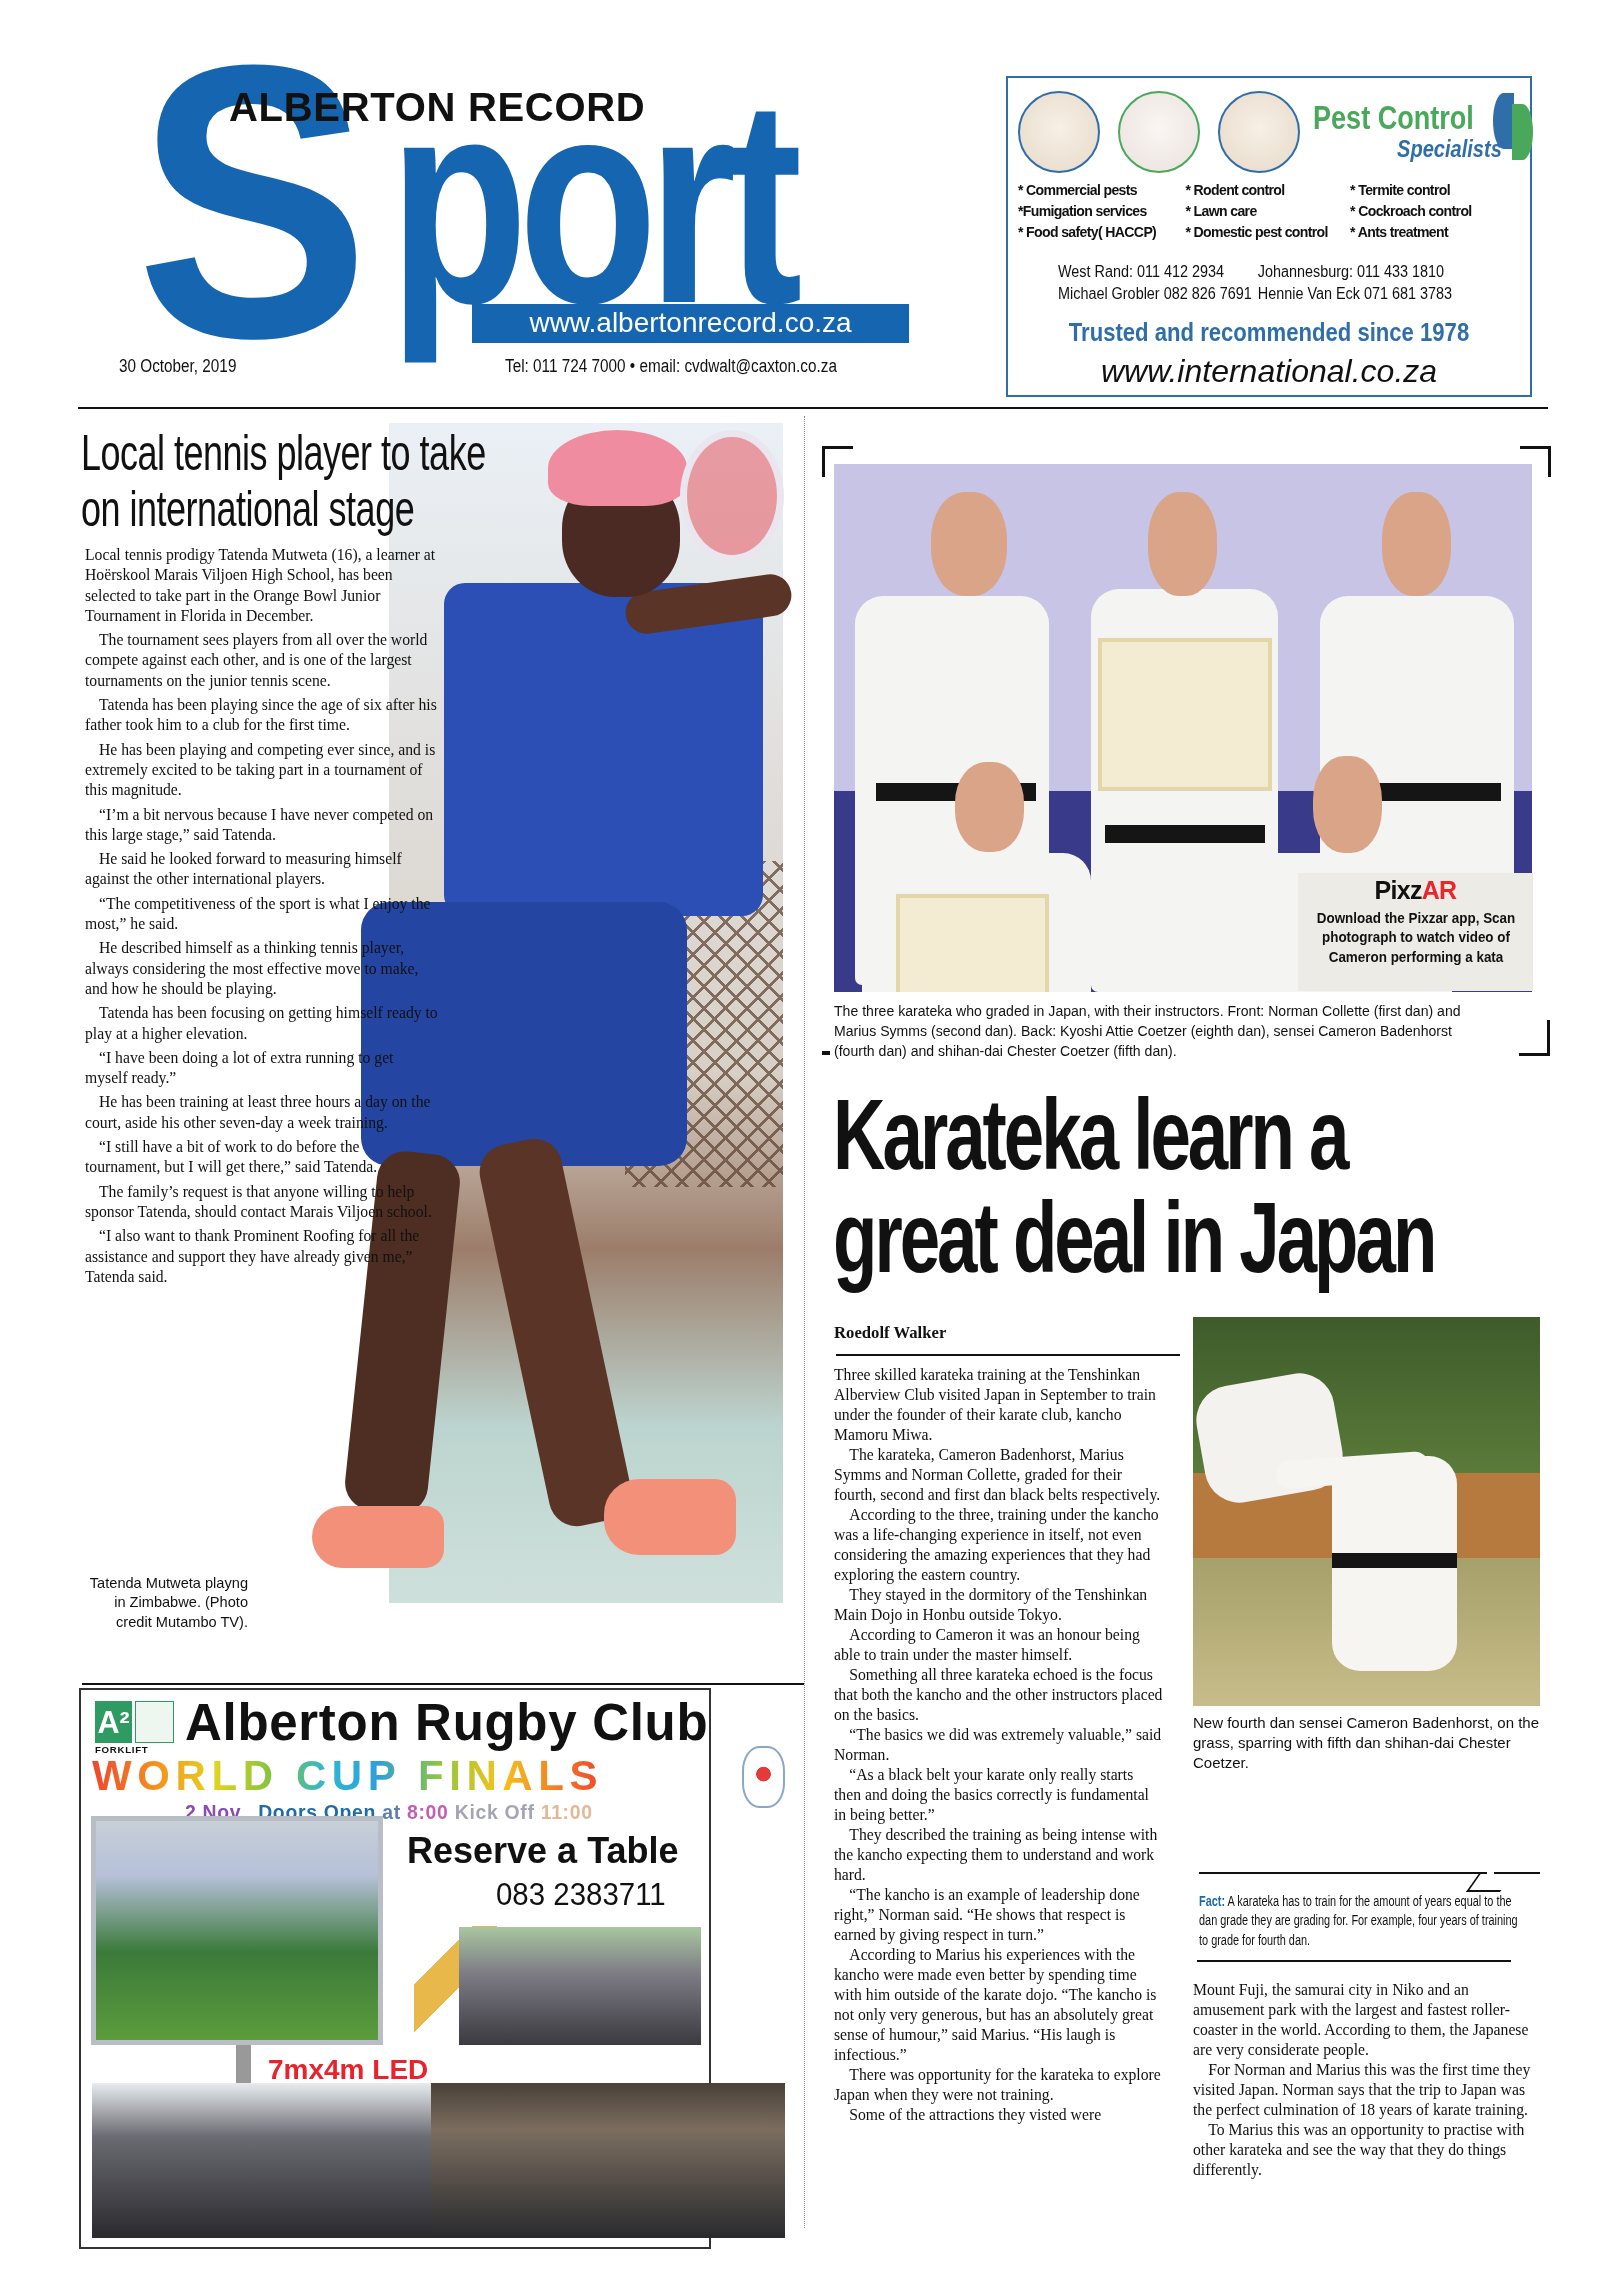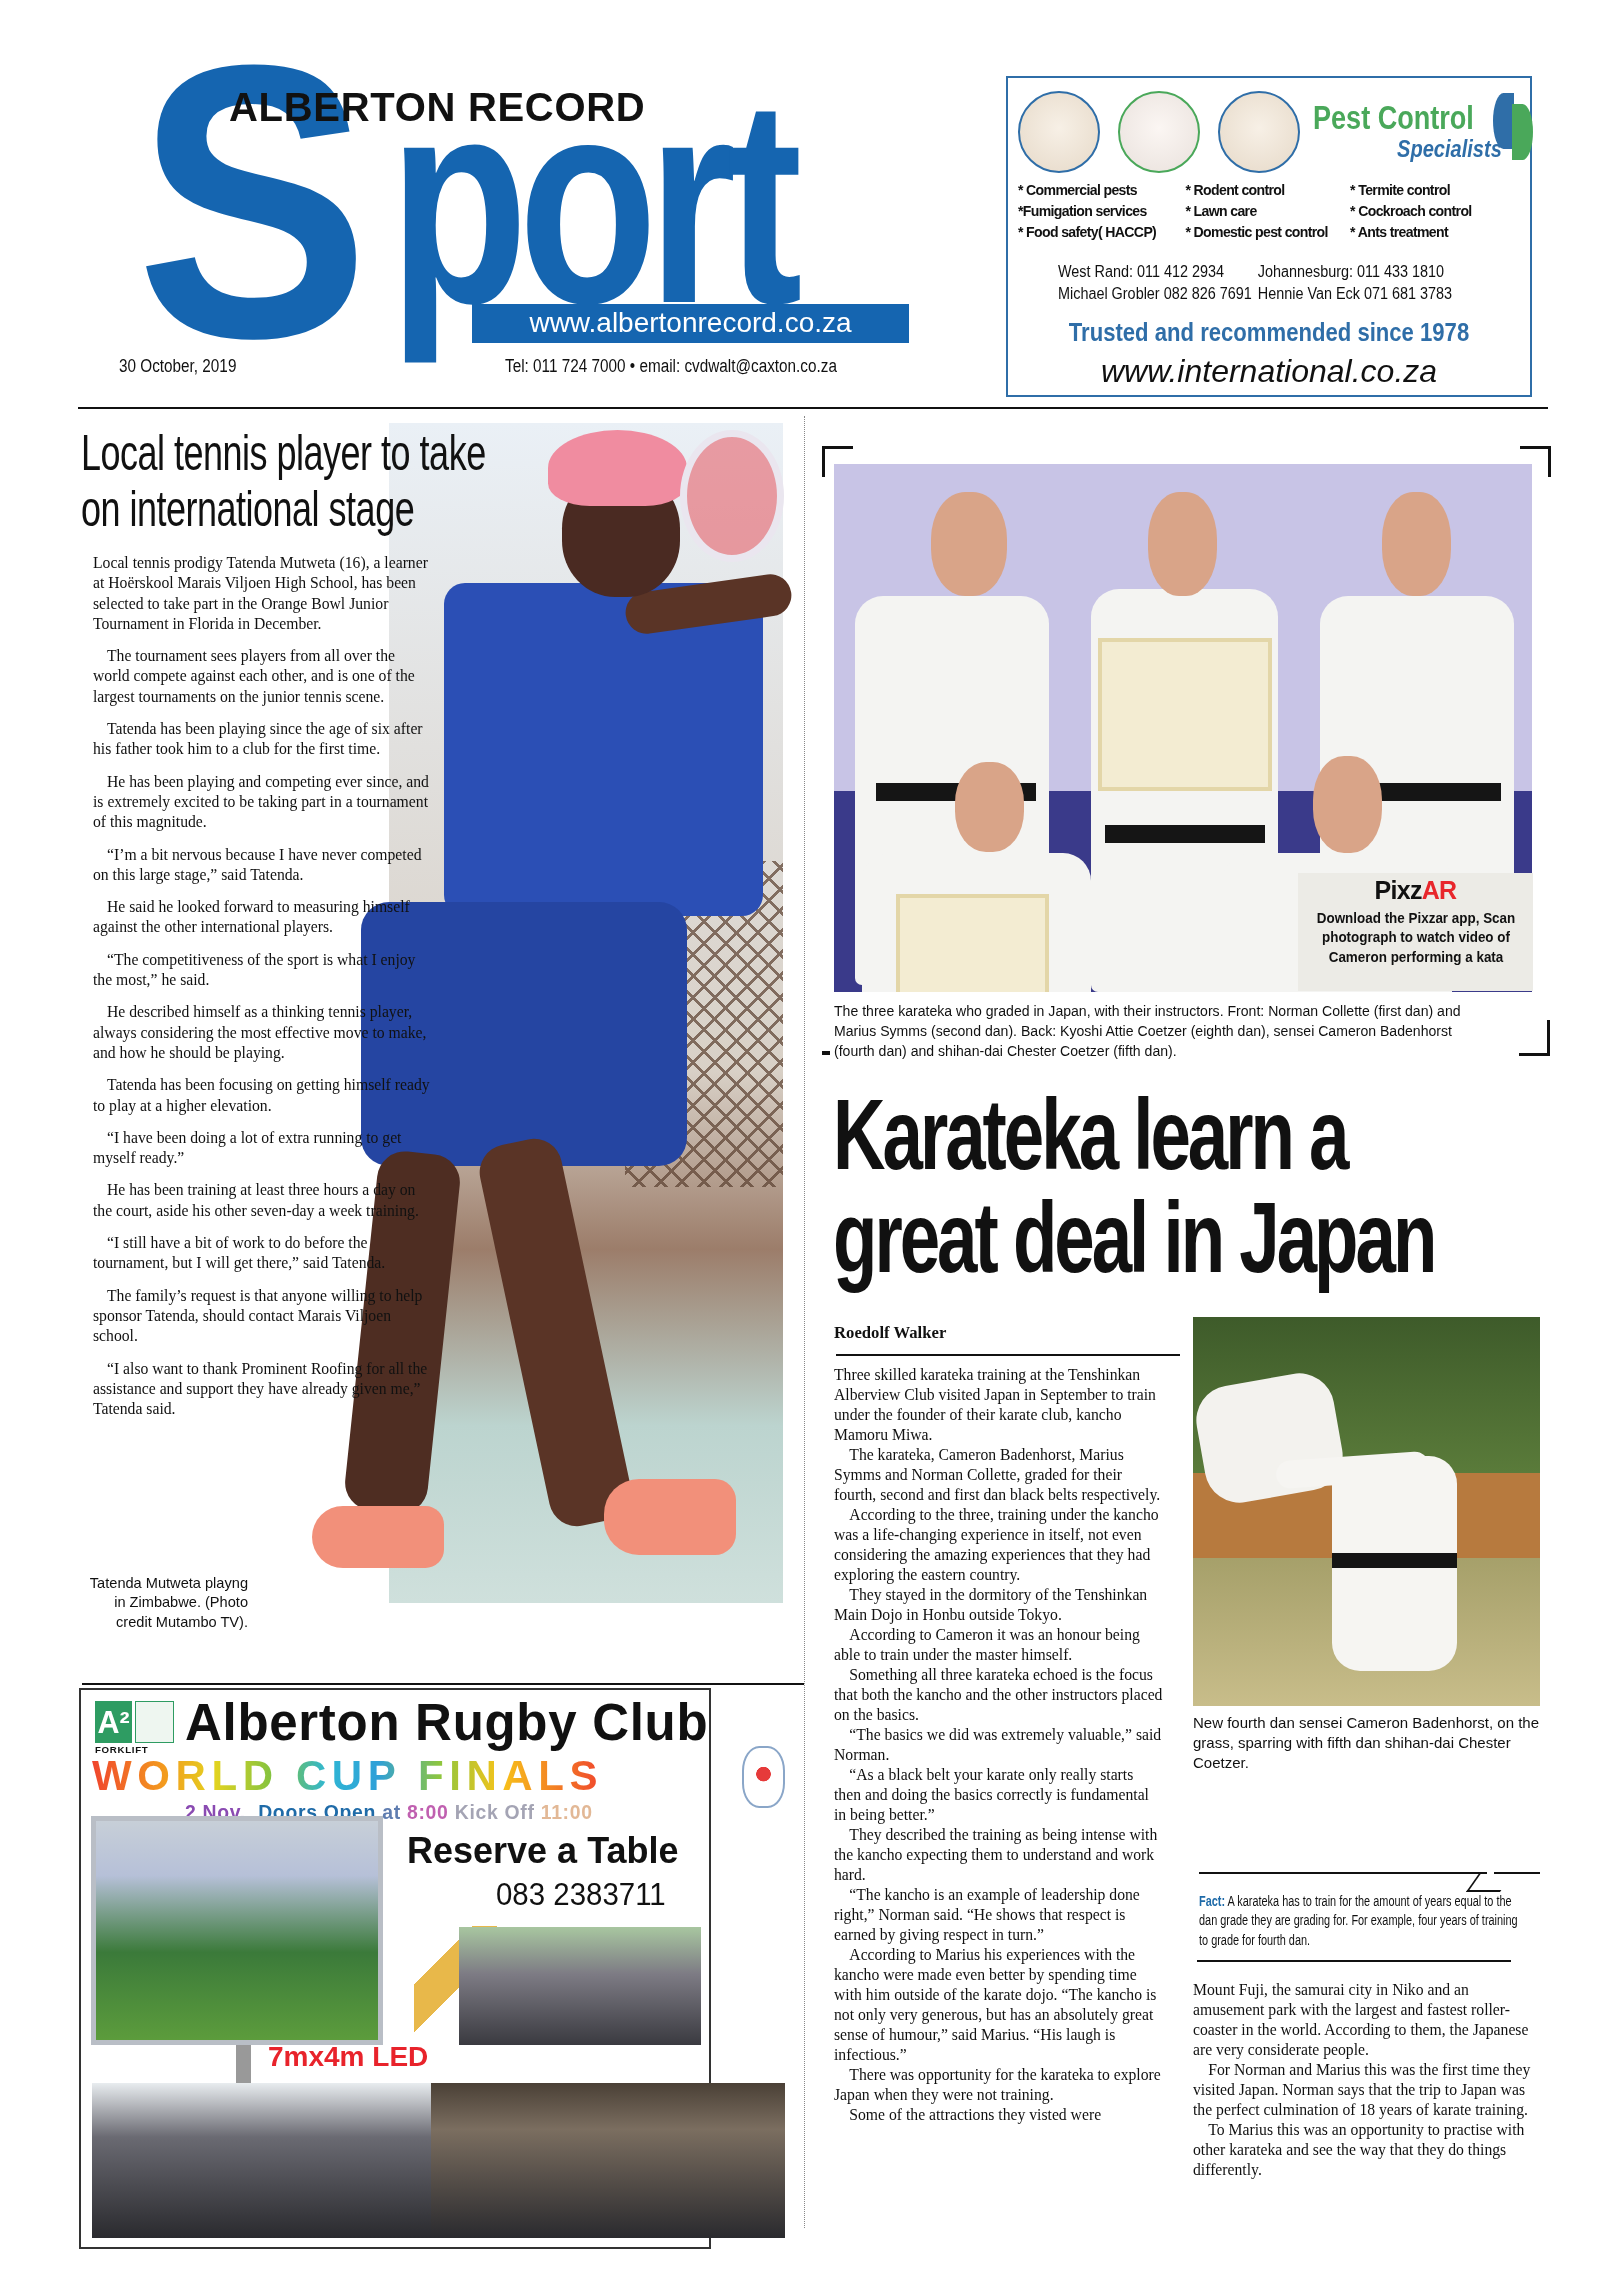--- a/index.html
+++ b/index.html
@@ -40,39 +40,39 @@
   .tennis-figure-arm { left:625px; top:583px; width:167px; height:42px; border-radius:21px; background:#5a3426; transform:rotate(-8deg); }
   .tennis-racket { left:680px; top:430px; width:104px; height:132px; border-radius:50%; border:7px solid #eae6ef; background:rgba(230,70,80,0.5); box-sizing:border-box; }
   .tennis-figure-shorts { left:361px; top:902px; width:326px; height:264px; border-radius:28px; background:#2545a2; }
   .tennis-leg1 { left:361px; top:1152px; width:83px; height:361px; background:#4e2d22; border-radius:28px; transform:rotate(6deg); }
   .tennis-leg2 { left:514px; top:1138px; width:83px; height:389px; background:#5a3426; border-radius:28px; transform:rotate(-12deg); }
   .tennis-shoe1 { left:312px; top:1506px; width:132px; height:62px; background:#f2907a; border-radius:35px 21px 21px 35px; }
   .tennis-shoe2 { left:604px; top:1479px; width:132px; height:76px; background:#f2907a; border-radius:35px 21px 21px 35px; }
   .tennis-net { left:625px; top:861px; width:158px; height:326px; background:repeating-linear-gradient(45deg, transparent 0 12.5px, #5b4030 12.5px 15.3px), repeating-linear-gradient(-45deg, transparent 0 12.5px, #5b4030 12.5px 15.3px); opacity:0.7; }
 
   .tennis-body { left:81px; top:541px; width:361px; font-size:15.7px; line-height:20.3px; }
-  .tennis-body p { margin:12px; text-indent:0; }
+  .tennis-body p { margin:4px; text-indent:0; }
   .tennis-body p + p { text-indent:14px; }
   .tennis-cap { left:83px; top:1574px; width:165px; text-align:right; font-family:"Liberation Sans", sans-serif; font-size:14.6px; line-height:19.4px; }
 
   
   .rugby-rule { left:82px; top:1683px; width:722px; height:2.1px; background:#111; }
   .rugby { left:79px; top:1688px; width:632px; height:561px; border:2.1px solid #333; box-sizing:border-box; background:#fff;padding-left:40px; }
   .rugby-logo { position:absolute; left:14px; top:11px; width:82px; height:49px; }
   .rugby-logo .a2 { position:absolute; left:0; top:0; width:37px; height:42px; background:#2e9c62; color:#fff; font-family:"Liberation Sans", sans-serif; font-weight:bold; font-size:30.5px; text-align:center; line-height:42px; }
   .rugby-logo .pic { position:absolute; left:40px; top:0; width:39px; height:42px; border:1.4px solid #2e9c62; box-sizing:border-box; background:#eef6f0; }
   .rugby-logo .fork { position:absolute; left:0; top:43px; font-family:"Liberation Sans", sans-serif; font-weight:bold; font-size:9.7px; letter-spacing:0.7px; }
   .rugby-title { position:absolute; left:104px; top:2.8px; font-family:"Liberation Sans", sans-serif; font-weight:bold; font-size:51px; letter-spacing:0.7px; }
   .rugby-wcf { position:absolute; left:11px; top:62px; font-family:"Liberation Sans", sans-serif; font-weight:900; font-size:42px; letter-spacing:5.6px; background:linear-gradient(90deg,#f0452d 0%,#f39a1e 14%,#e3d320 24%,#7cc242 36%,#2fb6d4 46%,#2fa0d8 56%,#8dc63f 68%,#f7c31a 80%,#f0452d 100%); -webkit-background-clip:text; background-clip:text; color:transparent; }
   .rwc-logo { position:absolute; left:661px; top:56px; width:43px; height:62px; border-radius:40%; border:2.8px solid #8aa6c8; box-sizing:border-box; background:radial-gradient(circle at 50% 45%, #e63a3a 0 7px, #fff 7.6px); }
   .rugby-date { position:absolute; left:104px; top:111px; font-family:"Liberation Sans", sans-serif; font-weight:bold; font-size:19.4px; letter-spacing:0.7px; }
   .rugby-date .c1 { color:#8a4bb2; } .rugby-date .c2 { color:#1f6ba8; } .rugby-date .c3 { color:#c060b0; } .rugby-date .c4 { color:#5f7db0; } .rugby-date .c5 { color:#a4a4b4; } .rugby-date .c6 { color:#e2b896; }
   .rugby-reserve { position:absolute; left:326px; top:140px; font-family:"Liberation Sans", sans-serif; font-weight:bold; font-size:36px; }
   .rugby-phone { position:absolute; left:415px; top:186px; font-family:"Liberation Sans", sans-serif; font-size:32px; transform:scaleX(0.92); transform-origin:left; }
-  .rugby-led { position:absolute; left:187px; top:351px; font-family:"Liberation Sans", sans-serif; font-weight:bold; color:#e8232b; font-size:28px; }
+  .rugby-led { position:absolute; left:187px; top:364px; font-family:"Liberation Sans", sans-serif; font-weight:bold; color:#e8232b; font-size:28px; }
   .rugby-screen { position:absolute; left:9.7px; top:126px; width:292px; height:229px; background:linear-gradient(180deg,#c7cfd8 0%, #b6c0d8 25%, #3b7a3a 60%, #5c9c3c 100%); border:5.6px solid #b9bec6; box-sizing:border-box; }
   .rugby-pole { position:absolute; left:155px; top:355px; width:15.3px; height:42px; background:#999; }
   .springbok { position:absolute; left:333px; top:236px; width:83px; height:111px; background:linear-gradient(135deg, transparent 30%, #e8b84a 30%, #e8b84a 55%, transparent 55%); }
   .rugby-crowd1 { position:absolute; left:378px; top:237px; width:242px; height:118px; background:linear-gradient(180deg,#a8c6a0 0%, #7d7b84 40%, #3a3a40 100%); }
   .rugby-crowd2 { position:absolute; left:11px; top:393px; width:340px; height:155px; background:linear-gradient(180deg,#e8ecef 0%, #6a6a72 35%, #2a2a2e 100%); }
   .rugby-crowd3 { position:absolute; left:350px; top:393px; width:354px; height:155px; background:linear-gradient(180deg,#4a4036 0%, #7b6e60 30%, #2a2a2e 100%); }
 
   
   .karate-frame-tl { left:822px; top:446px; width:28px; height:28px; border-left:3.5px solid #111; border-top:3.5px solid #111; }
   .karate-frame-tr { left:1520px; top:446px; width:28px; height:28px; border-right:3.5px solid #111; border-top:3.5px solid #111; }

